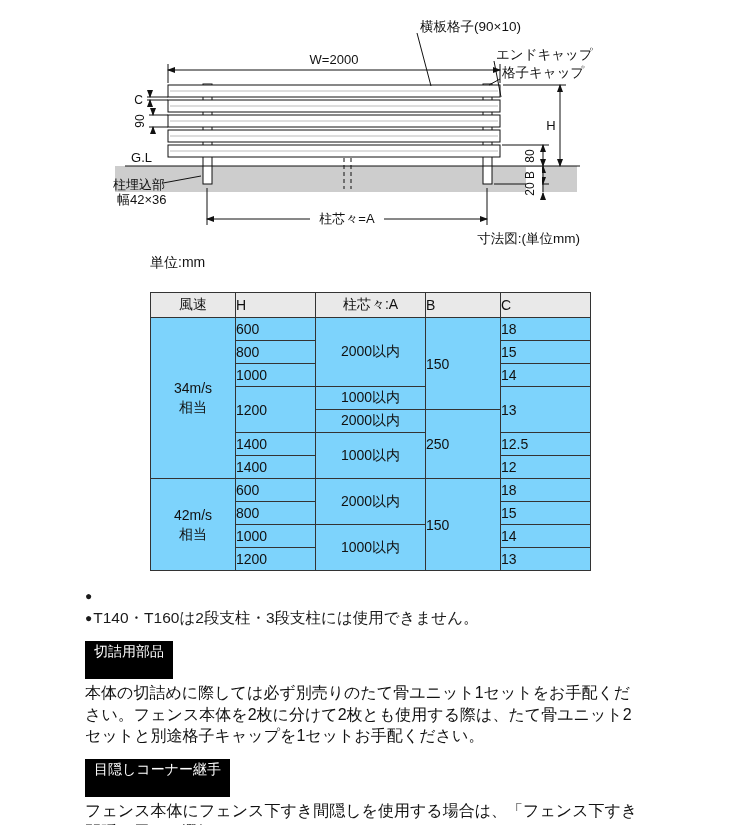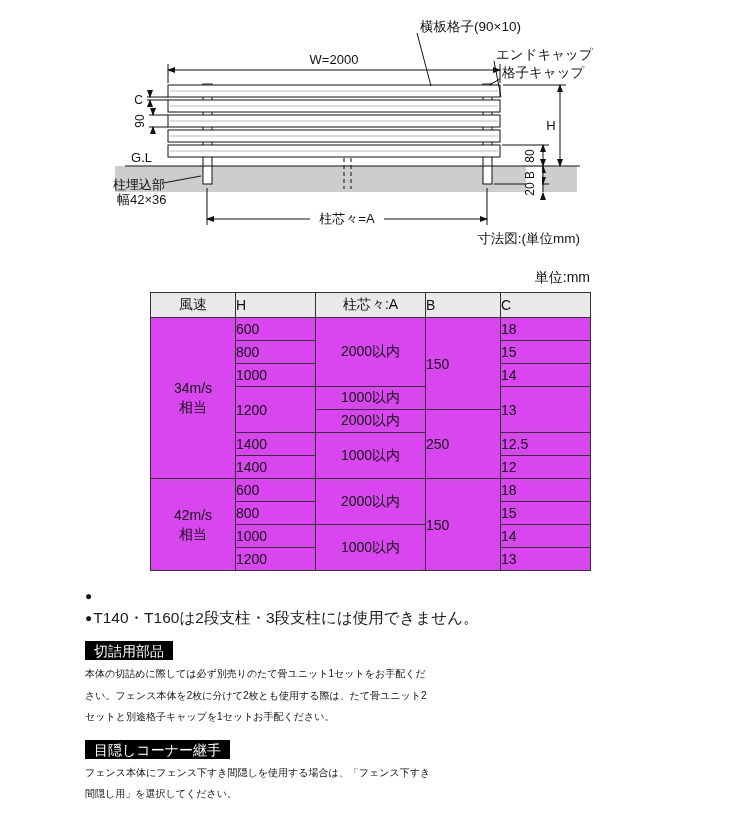--- a/index.html
+++ b/index.html
@@ -12,57 +12,57 @@
     position:relative;
     width:740px;
     height:825px;
     background:#fff;
     overflow:hidden;
   }
   .diagram-wrap { position:absolute; top:0; left:0; width:740px; height:258px; }
   svg text { font-family:"Liberation Sans","DejaVu Sans",sans-serif; fill:#111; }
 
   .unit-label {
-    position:absolute; top:269px; left:150px; width:440px;
-    text-align:right; font-size:14px; color:#111;
+    position:absolute; top:254px; left:150px; width:440px;
+    text-align:left; font-size:14px; color:#111;
   }
   .spec-table {
     position:absolute; top:292px; left:150px;
     border-collapse:collapse; table-layout:fixed;
     background:#fff;
   }
   .spec-table th, .spec-table td {
     border:1px solid #333;
     font-size:14px; font-weight:normal; color:#111;
     height:23px; padding:0; vertical-align:middle;
-    background:#d946ef;
+    background:#7dd3fc;
   }
   .spec-table th { background:#e9e9e9; height:25px; }
   .ctr  { text-align:center;margin-left:31px; }
   .pl10 { text-align:left; padding-left:10px; }
   .pl15 { text-align:left; padding-left:15px; }
   .pl8  { text-align:center; padding-left:8px; }
   .pl12 { text-align:left; padding-left:12px; }
   .pl22 { text-align:left; padding-left:22px; }
   .wind { text-align:center; font-size:14.5px; line-height:19px; }
 
   .bottom-content {
     position:absolute; left:85px; top:585px; width:620px;
   }
   .note { display:flex; align-items:flex-start; font-size:15.5px; line-height:22px; }
   .note .bullet { flex:0 0 auto; font-size:12px; line-height:22px; margin-right:1px; }
   .note .note-text { white-space:pre-line; }
 
   .section { margin-top:12px; }
   .section-title {
     display:inline-block; background:#000; color:#fff;
-    font-size:14px; line-height:18px; padding:1px 9px 0 9px;
+    font-size:14px; line-height:18px; padding:1px 9px 19px 9px;
     margin-bottom:3px;
   }
-  .section-body { font-size:10px; line-height:21.5px; white-space:pre-line; color:#111; }
+  .section-body { font-size:16px; line-height:21.5px; white-space:pre-line; color:#111; }
 </style>
 </head>
 <body>
 
 <div class="page">
 
   <div class="diagram-wrap">
     <svg width="740" height="258" viewBox="0 0 740 258">
       <defs>
         <marker id="ar" markerWidth="8" markerHeight="6" refX="7" refY="3" orient="auto-start-reverse" markerUnits="userSpaceOnUse">

